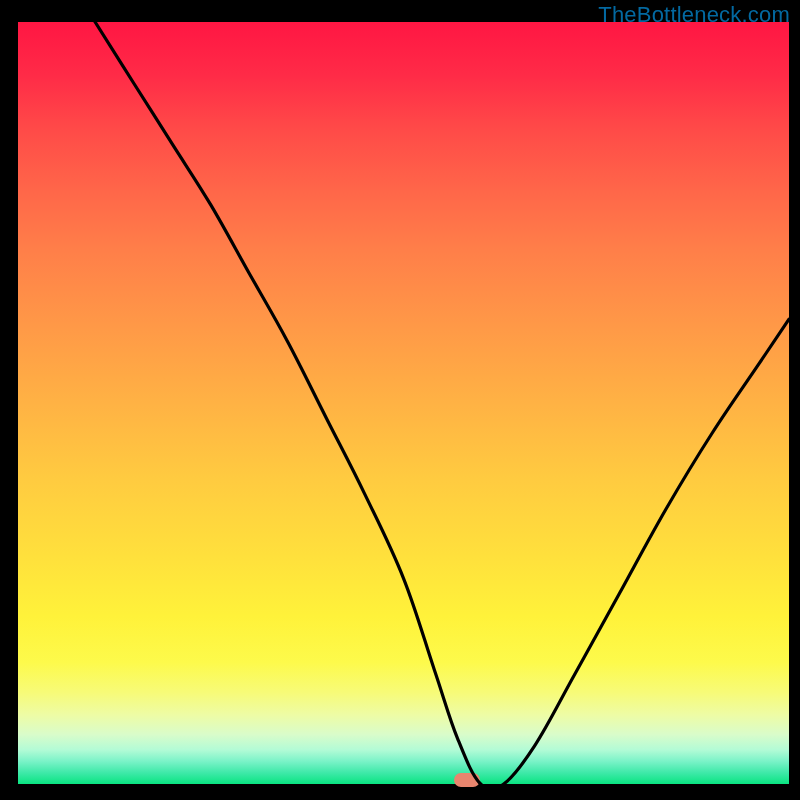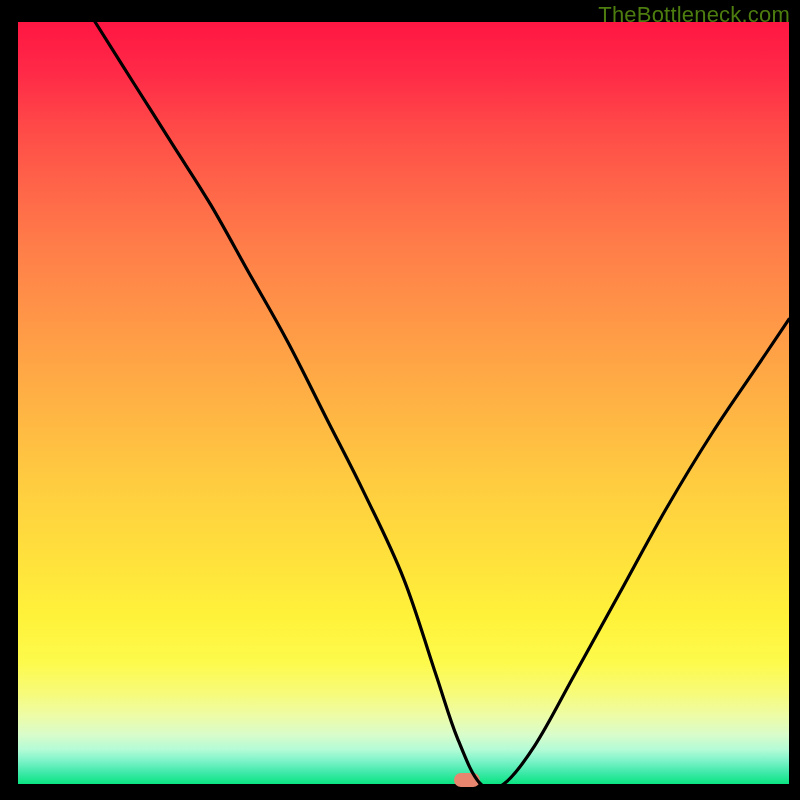--- a/index.html
+++ b/index.html
@@ -14,21 +14,21 @@
   .frame {
     position: relative;
     width: 800px;
     height: 800px;
     background: #000;
   }
   .watermark {
     position: absolute;
     top: 2px;
     right: 10px;
-    color: #4d7c0f;
+    color: #0369a1;
     font-size: 22px;
     font-weight: 400;
     letter-spacing: 0.2px;
     z-index: 10;
   }
   .plot {
     position: absolute;
     left: 18px;
     top: 22px;
     width: 771px;

